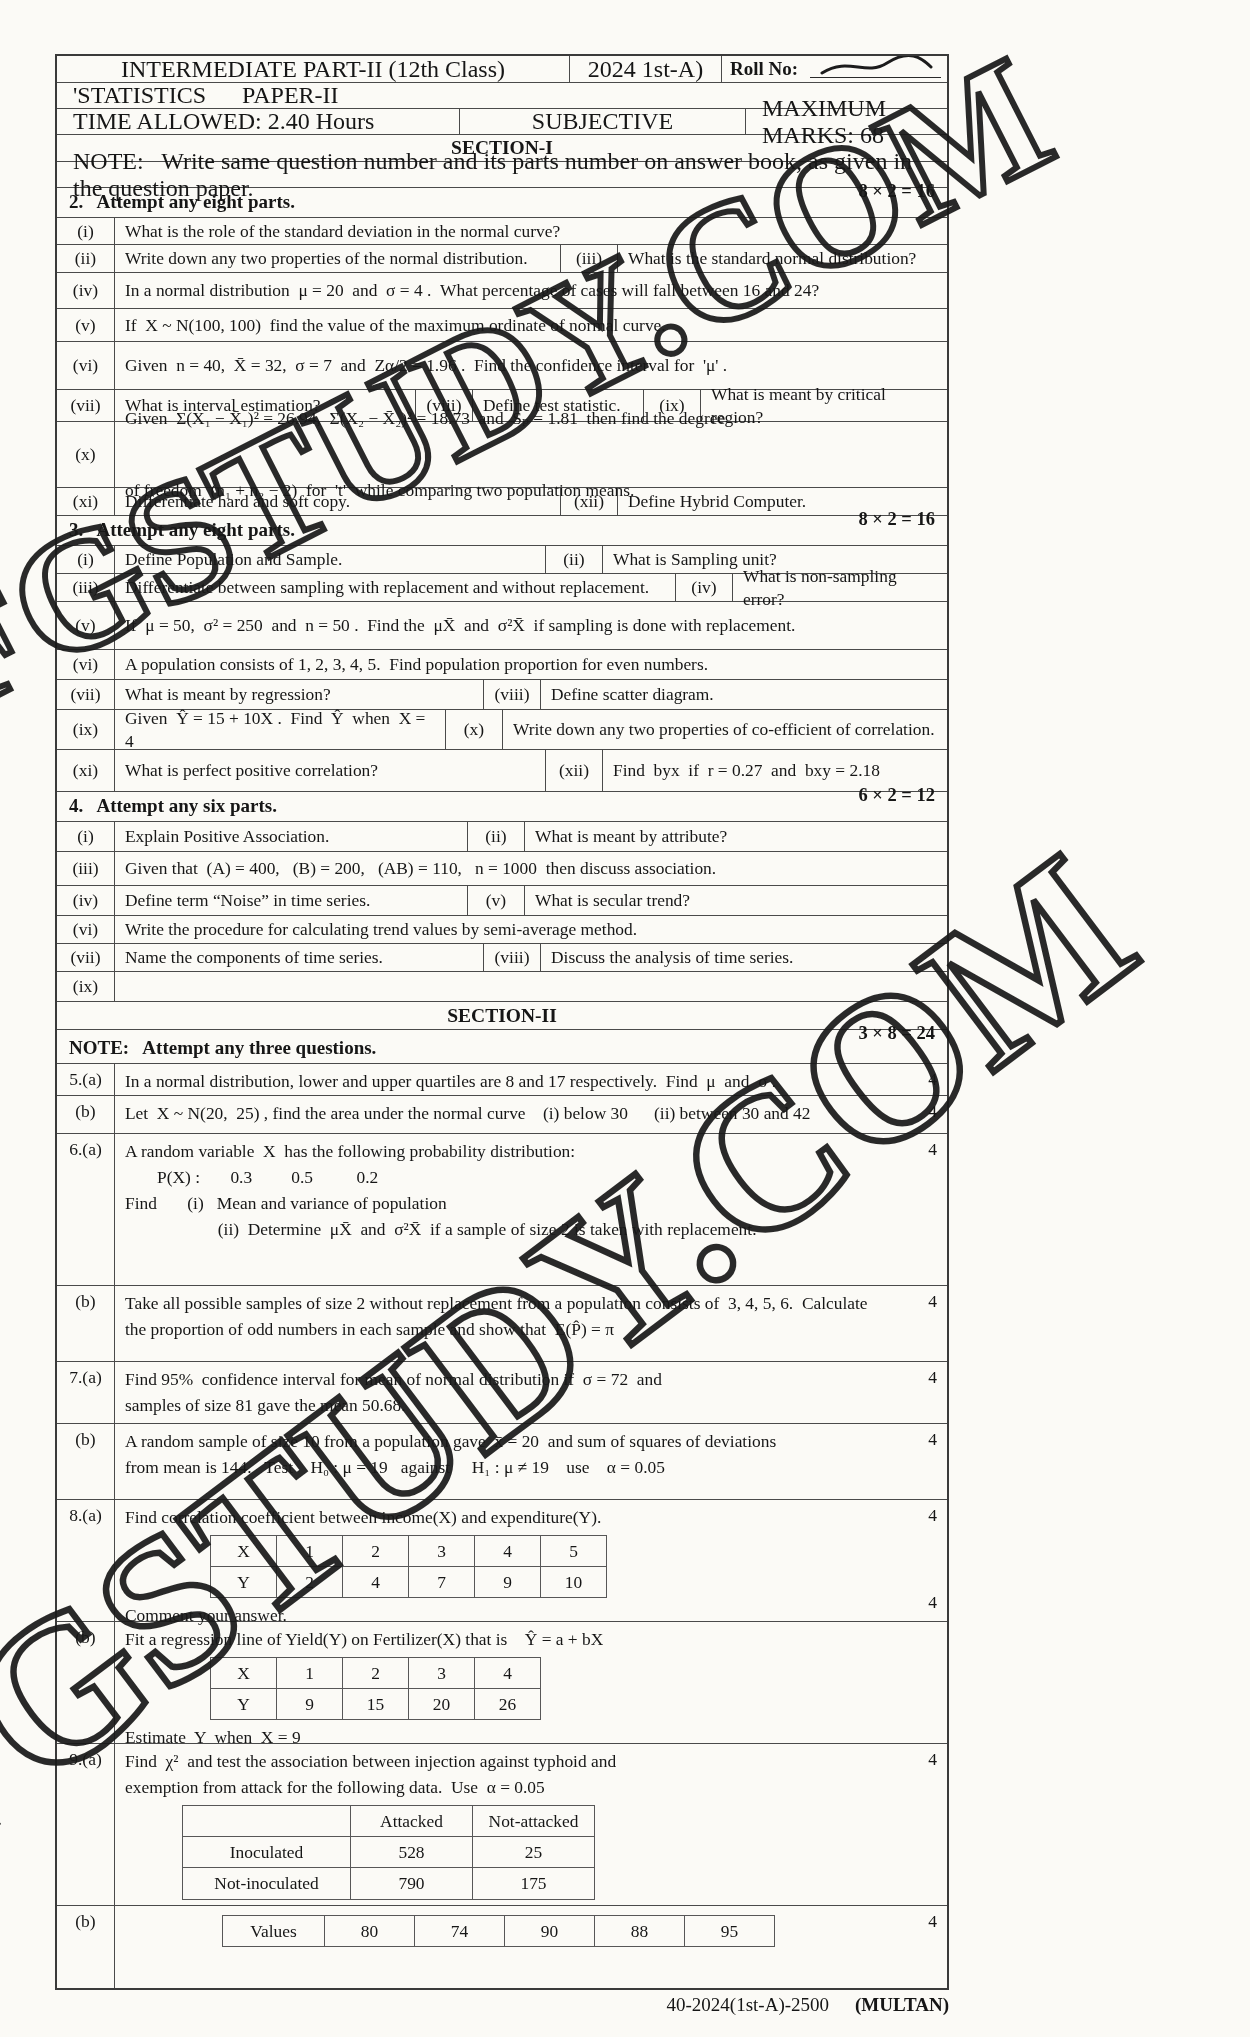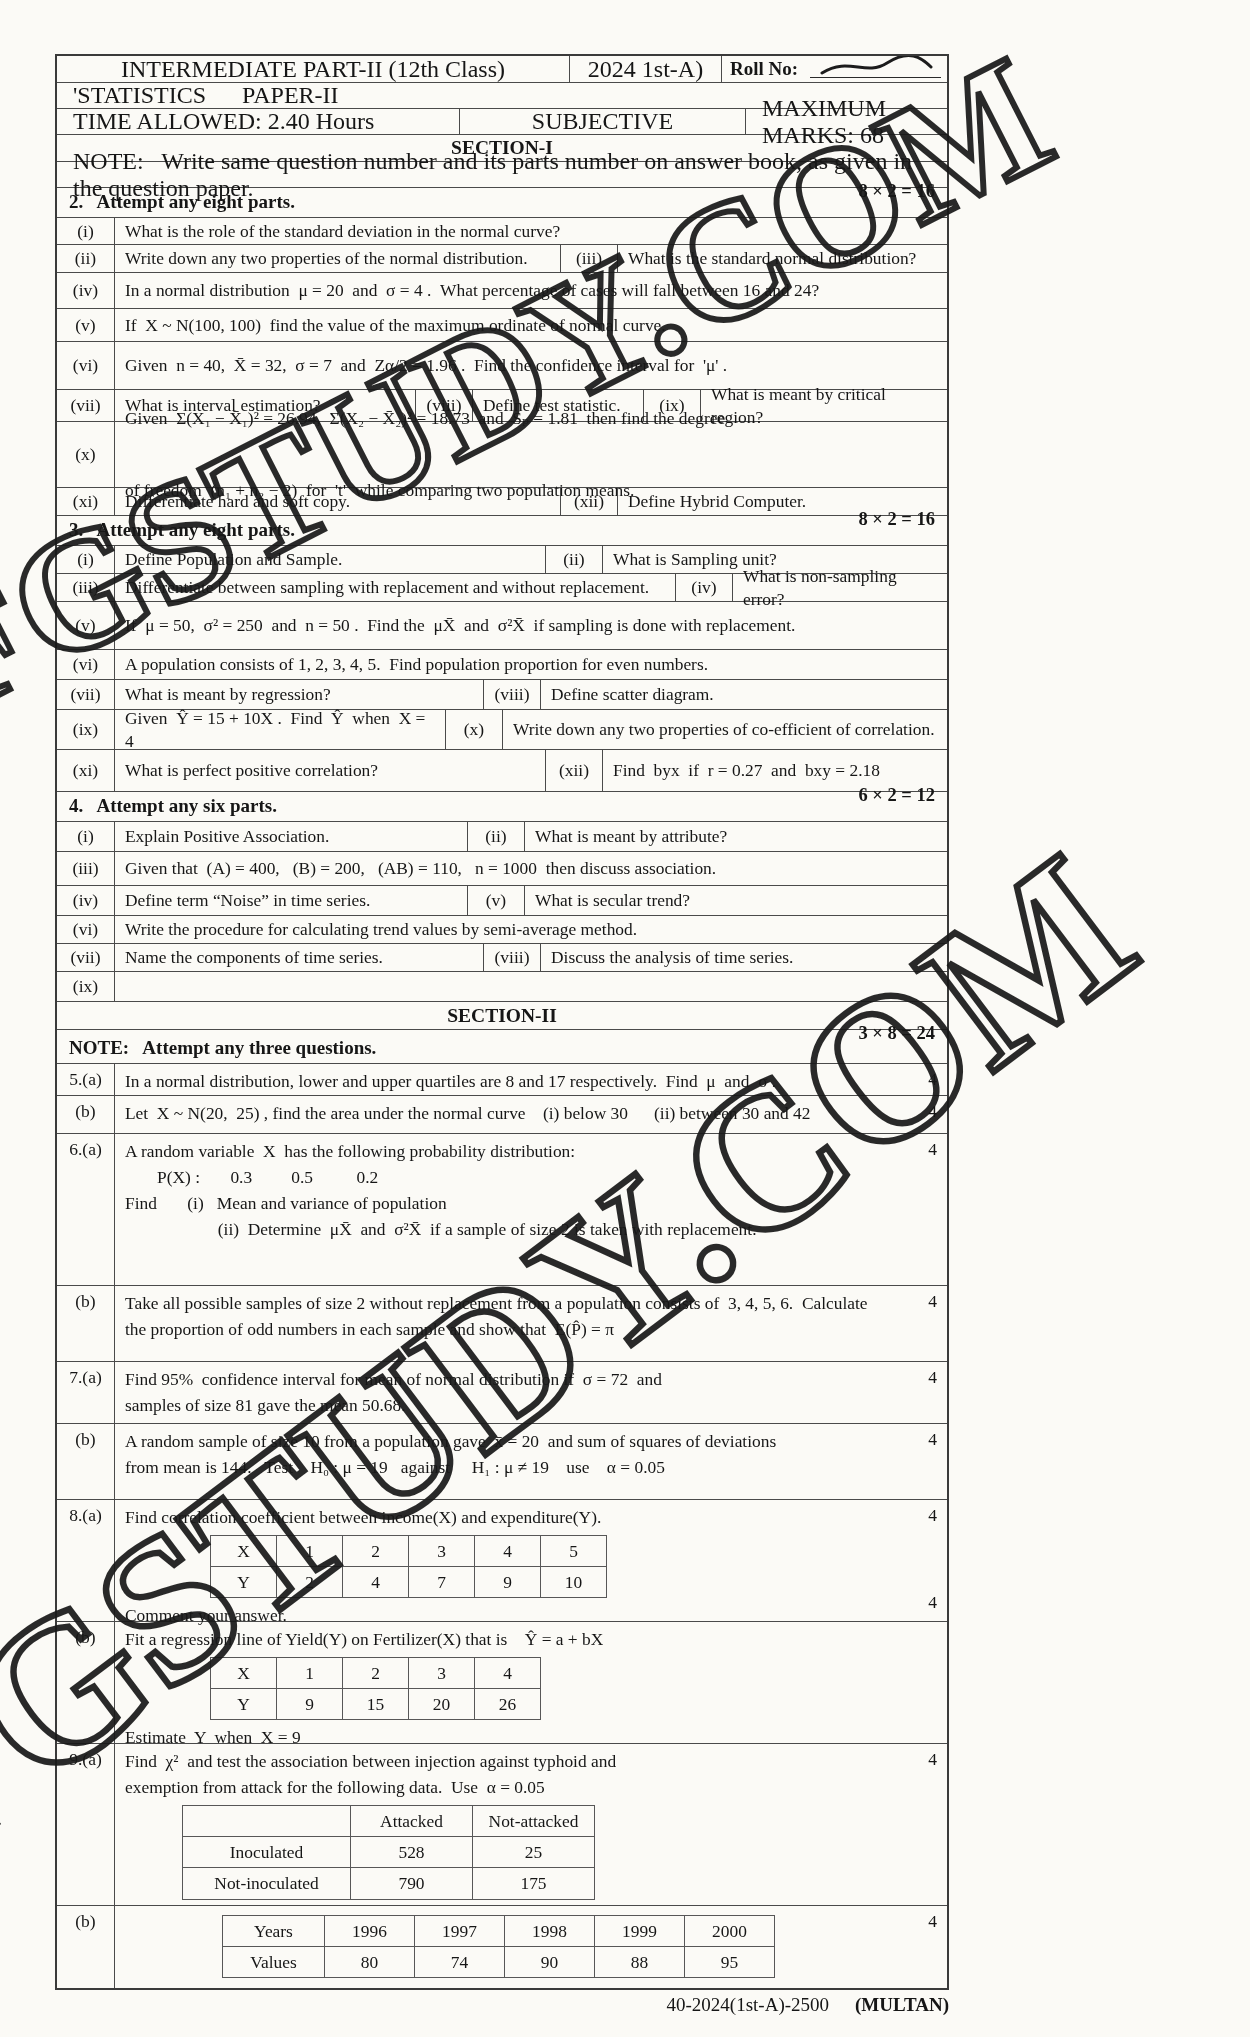--- a/index.html
+++ b/index.html
@@ -365,28 +365,20 @@
     <div class="qm">
         <span>4</span>
       </div>
   </div>
 
   <div class="r top" style="min-height:86px">
     <div class="qn">(b)</div>
     <div class="qc">
       <table class="mt t9b">
         <tbody>
-            <tr>
-          <td>Years</td>
-          <td>1996</td>
-          <td>1997</td>
-          <td>1998</td>
-          <td>1999</td>
-          <td>2000</td>
-        </tr>
         <tr>
           <td>Values</td>
           <td>80</td>
           <td>74</td>
           <td>90</td>
           <td>88</td>
           <td>95</td>
         </tr>
       </tbody>
         </table>

